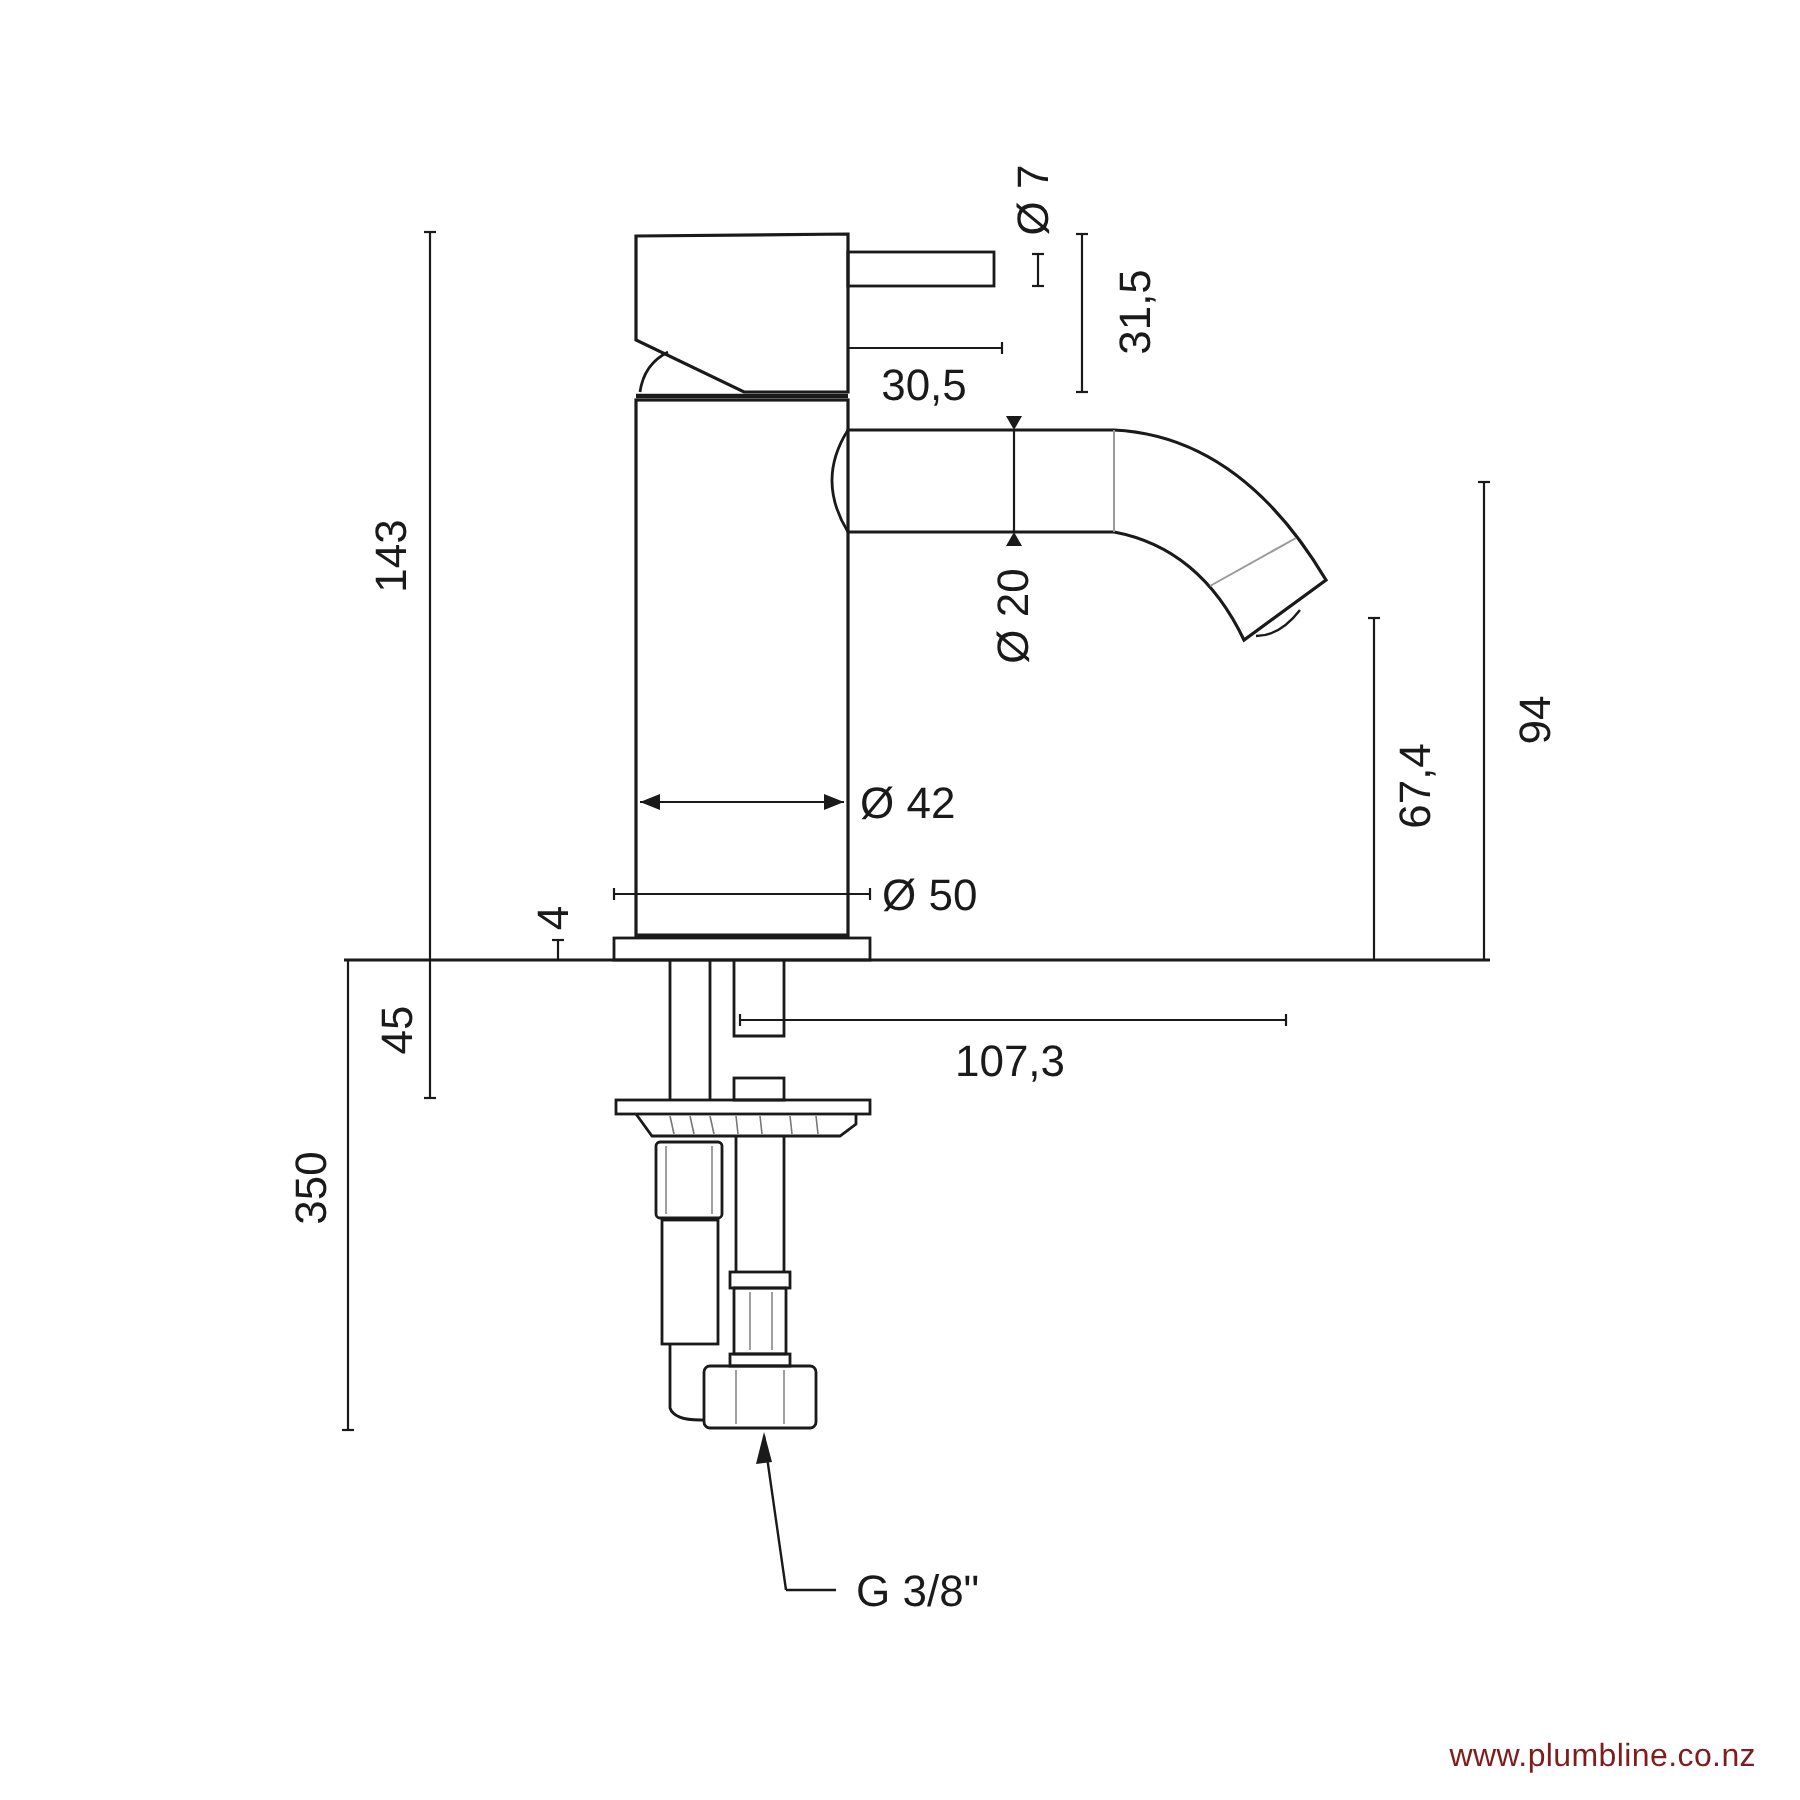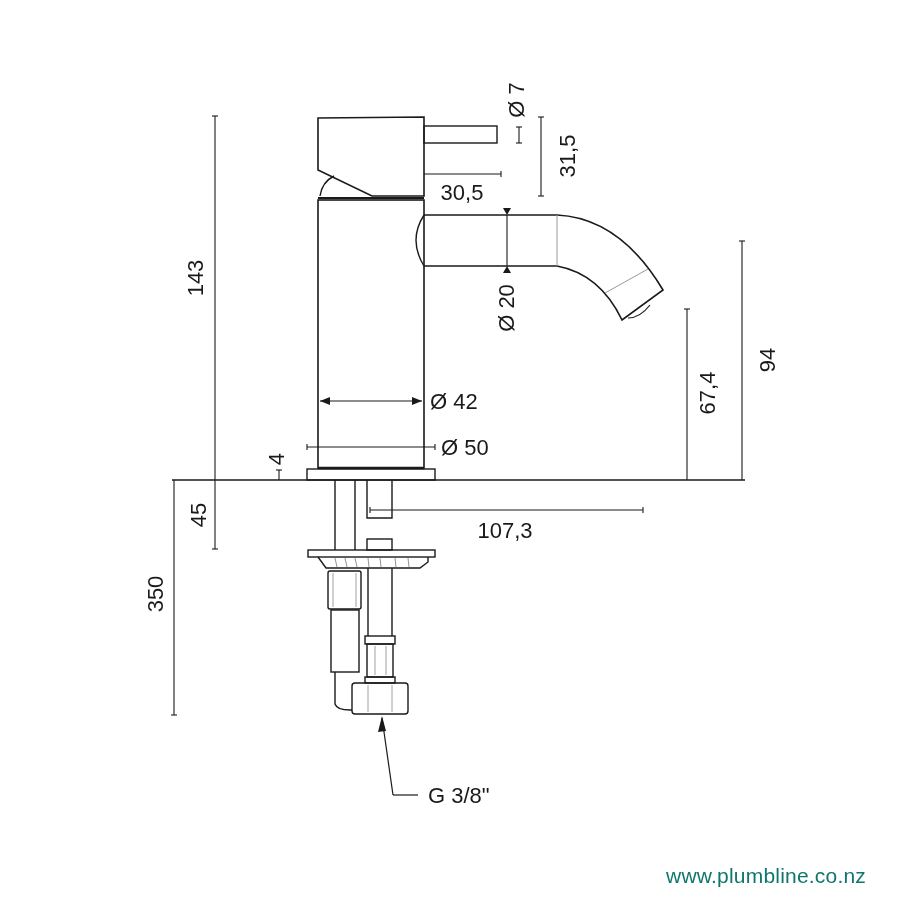--- a/index.html
+++ b/index.html
@@ -1,19 +1,19 @@
 <!DOCTYPE html>
 <html><head>
   <meta charset="utf-8">
   <style>
     html, body { margin:0; padding:0; background:#ffffff; }
     body { width:900px; height:900px; position:relative; overflow:hidden; font-family:"Liberation Sans", sans-serif; }
     #drawing { position:absolute; left:0; top:0; width:900px; height:900px; }
     .lbl { font-family:"Liberation Sans", sans-serif; font-size:22px; fill:#1a1a1a; font-weight:300; }
-    .foot { position:absolute; right:34px; bottom:12px; font-size:21px; color:#0f766e; letter-spacing:0.2px; }
+    .foot { position:absolute; right:22px; bottom:12px; font-size:16px; color:#7f1d1d; letter-spacing:0.2px; }
   </style>
 </head>
 <body>
 
 <svg id="drawing" viewBox="0 0 900 900" xmlns="http://www.w3.org/2000/svg">
   <g fill="none" stroke="#1a1a1a" stroke-width="1.4">
 
     <line x1="172" y1="480" x2="745" y2="480"></line>
 
     <g>

